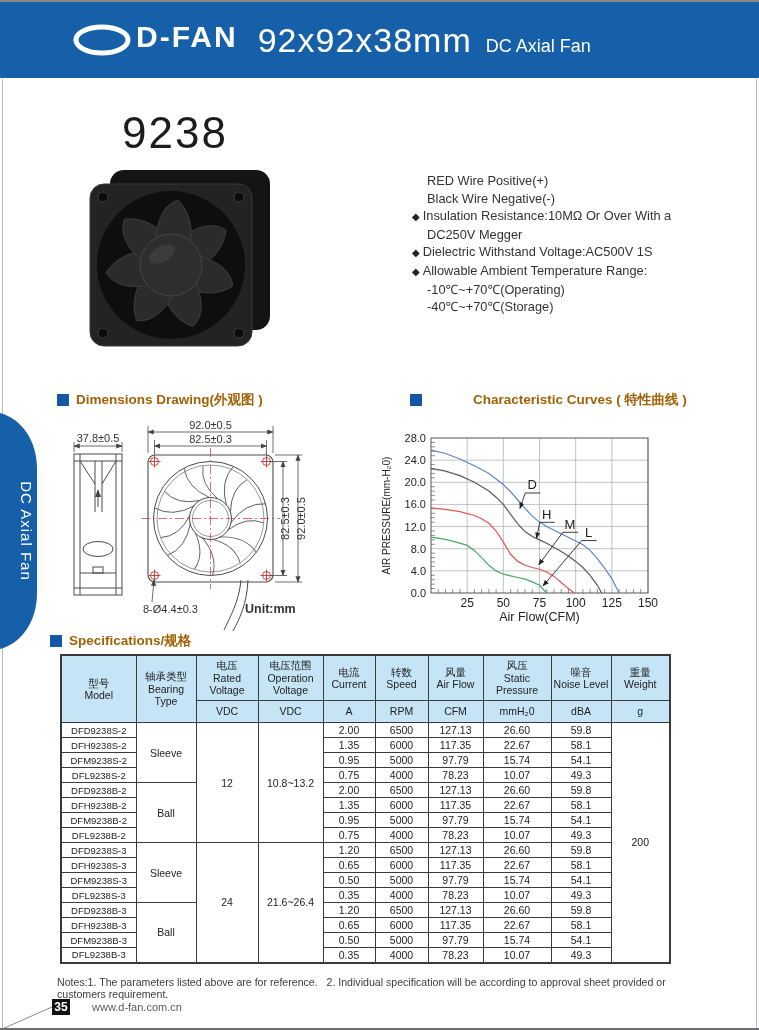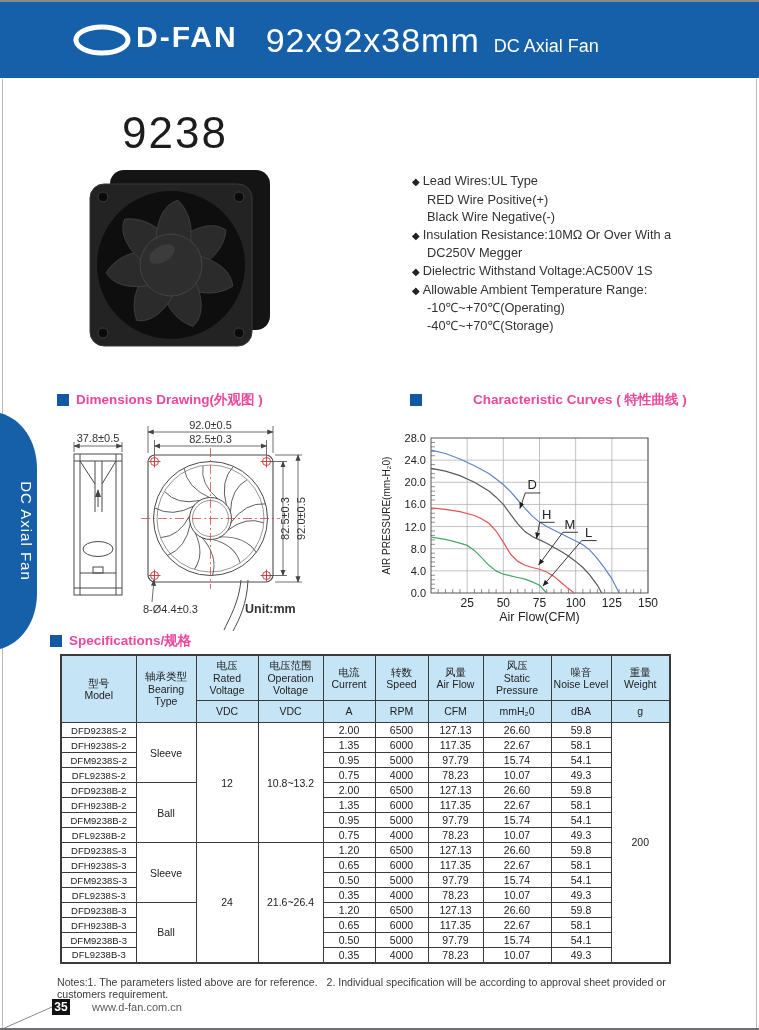--- a/index.html
+++ b/index.html
@@ -6,39 +6,39 @@
   .page{position:relative;width:759px;height:1030px;background:#fff;margin:0 auto;
         font-family:"Liberation Sans",sans-serif;overflow:hidden;border-top:2px solid #8a8a8a;}
   .frame{position:absolute;left:2px;right:2px;top:77px;bottom:4px;
          border-left:1px solid #b9b9b9;border-right:1px solid #b9b9b9;pointer-events:none;}
   
   .header{position:absolute;left:0;top:0;width:759px;height:76px;background:#1560a8;
           display:flex;align-items:center;}
   .logo{display:flex;margin-left:70px;}
   .logo svg{display:block;}
   .brand{color:#fff;font-weight:bold;font-size:30px;letter-spacing:2px;margin-left:4px;}
-  .h-title{margin-left:28px;display:flex;align-items:baseline;color:#fff;}
+  .h-title{margin-left:20px;display:flex;align-items:baseline;color:#fff;}
   .h-size{font-size:34px;letter-spacing:1px;}
   .h-type{font-size:18px;margin-left:14px;}
   
   .side-tab{position:absolute;left:0;top:403px;width:44px;height:252px;}
   .side-tab text{fill:#fff;font-size:15px;letter-spacing:1px;font-family:"Liberation Sans",sans-serif;}
   
   .model-title{position:absolute;left:90px;top:106px;width:170px;text-align:center;
                font-size:44px;color:#1c1c1c;letter-spacing:2px;}
   .fan-photo{position:absolute;left:88px;top:166px;}
   
   .gs-bar{position:absolute;left:412px;top:142px;width:255px;height:20px;background:#1560a8;
           color:#fff;font-size:13px;line-height:20px;padding-left:6px;}
   .gs-list{position:absolute;left:412px;top:170px;width:330px;font-size:12.8px;color:#333;}
   .gs-line{line-height:17.6px;white-space:nowrap;}
   .gs-line .dia{font-size:10px;margin-right:3px;color:#222;}
   .gs-line.cont{padding-left:15px;}
   
-  .sec{position:absolute;display:flex;align-items:center;font-size:13.5px;font-weight:bold;color:#ec4899;}
+  .sec{position:absolute;display:flex;align-items:center;font-size:13.5px;font-weight:bold;color:#a16207;}
   .sec .sq{width:12px;height:12px;background:#1457a5;margin-right:7px;}
   #sec-dims{left:57px;top:389px;}
   #sec-curves{left:410px;top:389px;gap:44px;}
   #sec-specs{left:50px;top:630px;}
   
   .dims-svg{position:absolute;left:55px;top:410px;}
   .dims-svg text{font-family:"Liberation Sans",sans-serif;fill:#333;}
   .curves-svg{position:absolute;left:376px;top:413px;}
   
   .spec-table{position:absolute;left:60px;top:652px;border-collapse:collapse;table-layout:fixed;
@@ -101,21 +101,20 @@
       <use href="#blade" transform="rotate(154.2 83 97)"></use>
       <use href="#blade" transform="rotate(205.7 83 97)"></use>
       <use href="#blade" transform="rotate(257.1 83 97)"></use>
       <use href="#blade" transform="rotate(308.5 83 97)"></use>
     </g>
     <circle cx="83" cy="97" r="31" fill="#2e2e2e" stroke="#444" stroke-width="1"></circle>
     <ellipse cx="74" cy="86" rx="14" ry="8" fill="#3c3c3c" transform="rotate(-30 74 86)"></ellipse>
   </svg>
 
   <div class="gs-list" id="gs-lines">
-      <div class="gs-line"><span class="dia">◆</span>Lead Wires:UL Type</div>
       <div class="gs-line cont">RED Wire Positive(+)</div>
       <div class="gs-line cont">Black Wire Negative(-)</div>
       <div class="gs-line"><span class="dia">◆</span>Insulation Resistance:10MΩ Or Over With a</div>
       <div class="gs-line cont">DC250V Megger</div>
       <div class="gs-line"><span class="dia">◆</span>Dielectric Withstand Voltage:AC500V 1S</div>
       <div class="gs-line"><span class="dia">◆</span>Allowable Ambient Temperature Range:</div>
       <div class="gs-line cont">-10℃~+70℃(Operating)</div>
       <div class="gs-line cont">-40℃~+70℃(Storage)</div>
     </div>
 

